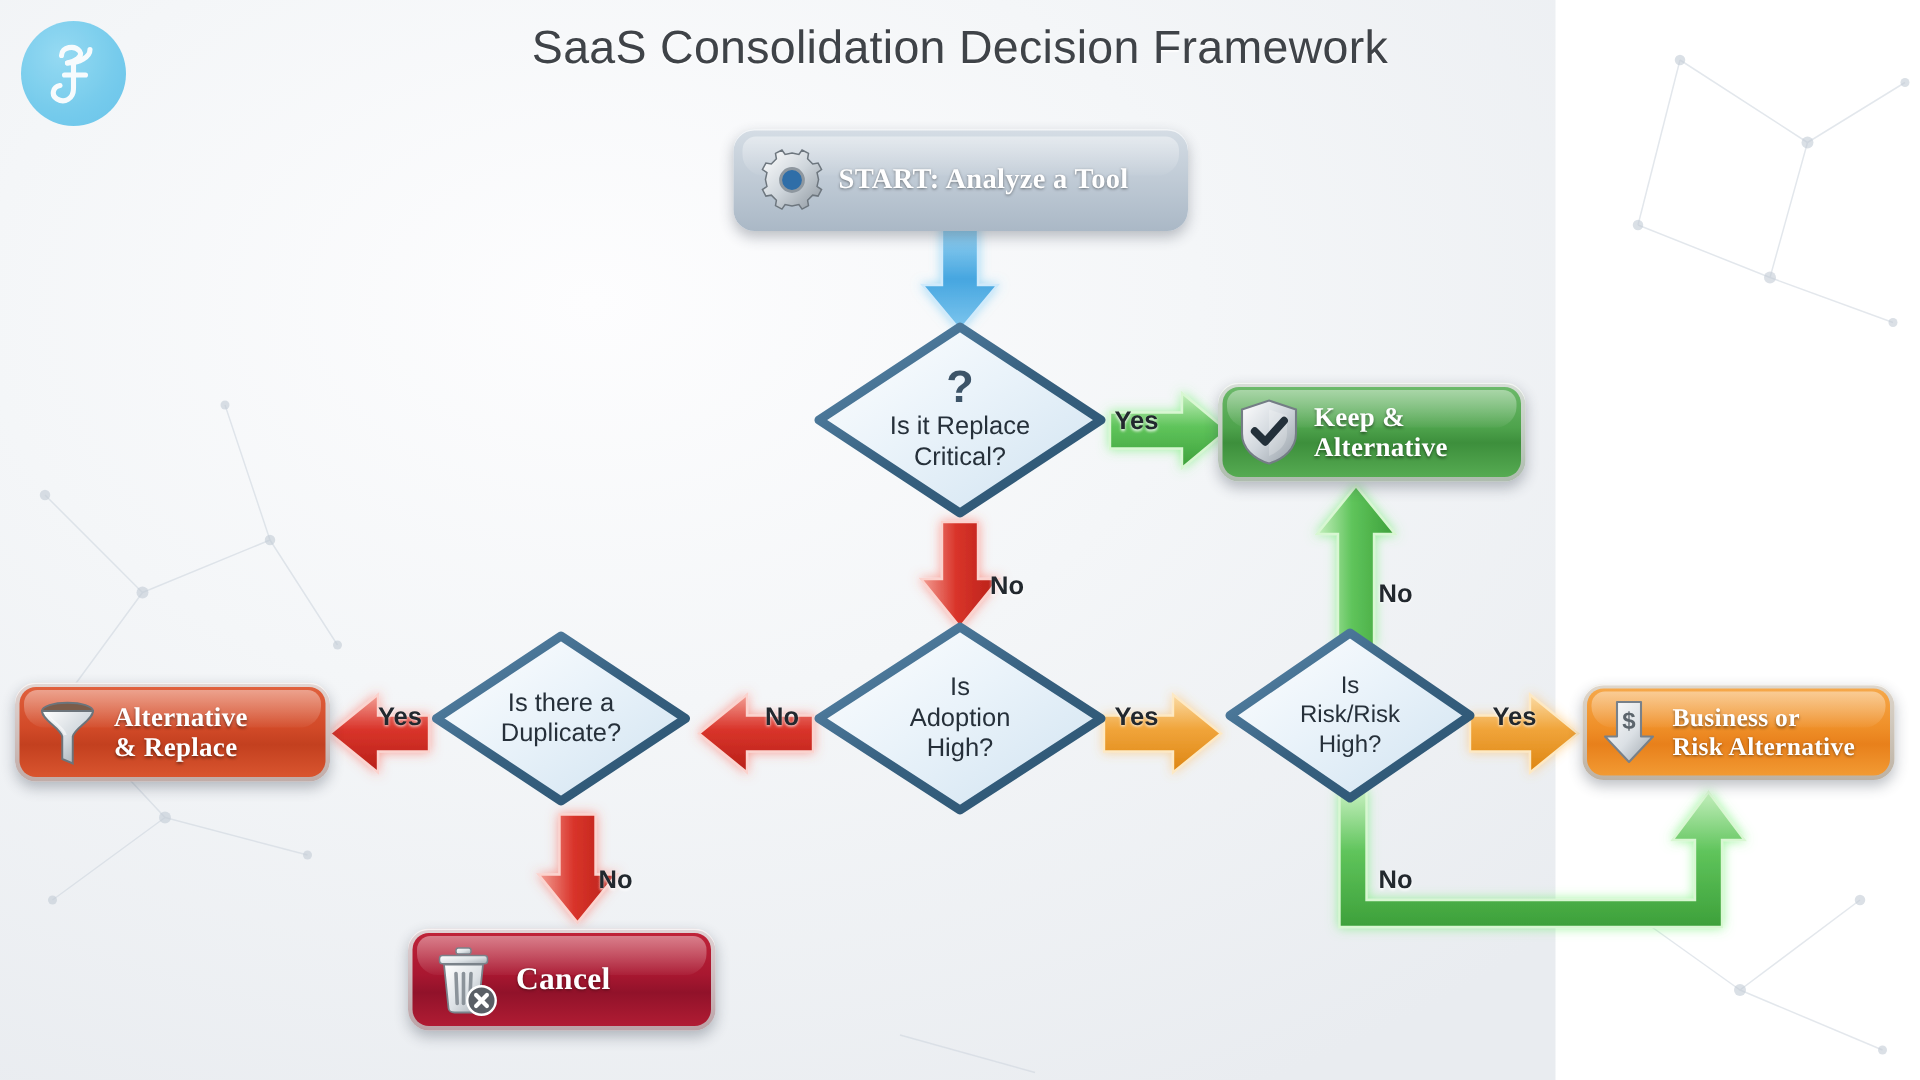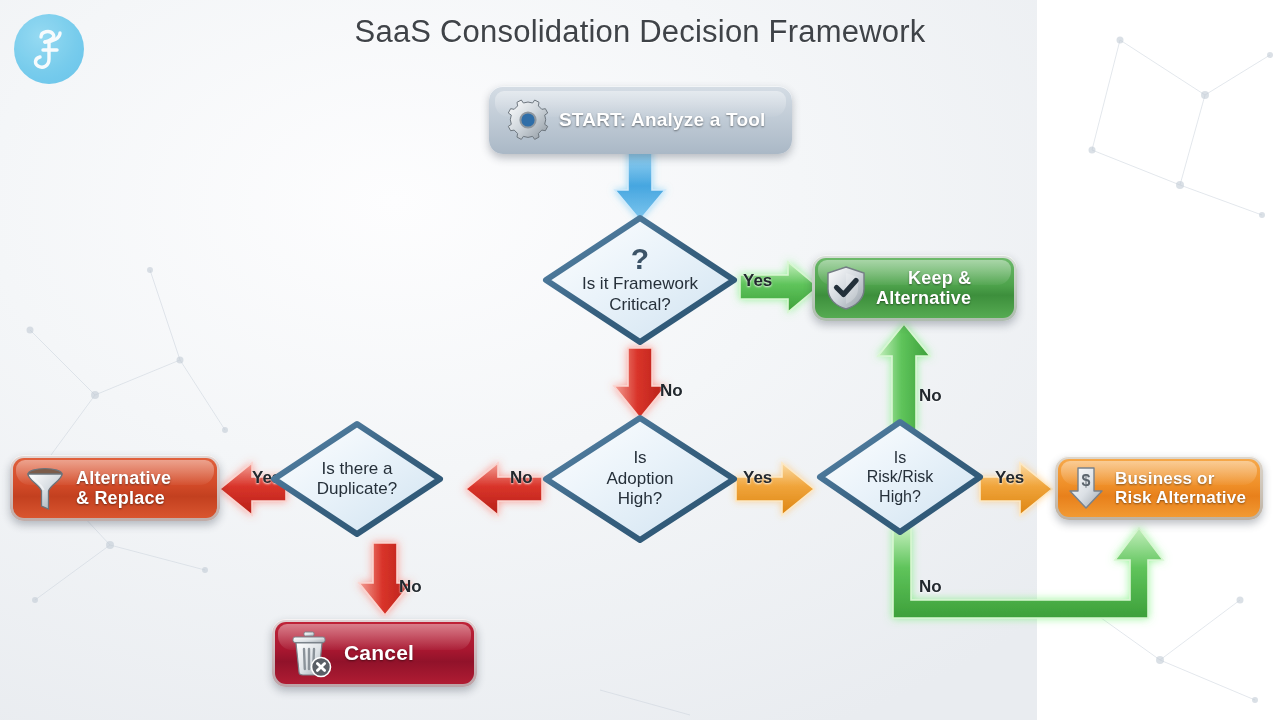--- a/index.html
+++ b/index.html
@@ -56,20 +56,21 @@
     content:""; position:absolute; left:3px; right:3px; top:2px; height:42%;
     border-radius: 9px 9px 14px 14px;
     background: linear-gradient(180deg, rgba(255,255,255,.42), rgba(255,255,255,.04));
     pointer-events:none;
   }
   .pill-label {
     position: relative;
     color: #fff; font-weight: 700; line-height: 1.12;
     text-shadow: 0 1px 2px rgba(0,0,0,.45);
     letter-spacing: .2px;
+    font-family: Liberation Serif, serif;
   }
   .pill-icon { position: relative; flex: 0 0 auto; display:block; }
 
   
   .v-blue   { background: linear-gradient(180deg,#d5dde5,#aab8c6); }
   .v-blue   .pill-inner { background: linear-gradient(180deg,#3f7fb5 0%, #2f6ea8 42%, #1d5party 42%, #1b5c95 60%, #2a79b4 100%); }
   .v-green  { background: linear-gradient(180deg,#d7ded7,#aebcae); }
   .v-green  .pill-inner { background: linear-gradient(180deg,#6cb96a 0%, #4ea34c 45%, #3d8f3c 62%, #56ab52 100%); }
   .v-orange { background: linear-gradient(180deg,#ded7cd,#bdb2a4); }
   .v-orange .pill-inner { background: linear-gradient(180deg,#f6a84a 0%, #ef8f28 45%, #e8801b 64%, #f29a33 100%); }
@@ -324,27 +325,27 @@
         <linearGradient id="dstk1" x1="0" y1="0" x2="1" y2="1">
           <stop offset="0" stop-color="#5d8cb0"></stop>
             <stop offset=".5" stop-color="#37607f"></stop>
             <stop offset="1" stop-color="#2c5573"></stop>
         </linearGradient>
       </defs>
       <path d="M100 6 L194 68 L100 130 L6 68 Z" fill="url(#dfill1)" stroke="url(#dstk1)" stroke-width="6" stroke-linejoin="round"></path>
     </svg>
     <div class="dlabel">
       <div class="dq">?</div>
-      <div>Is it Framework</div>
+      <div>Is it Replace</div>
       <div>Critical?</div>
     </div>
   </div>
 
   <div class="node pill v-green" style="left:812px; top:255px; width:205px; height:66px;">
-    <div class="pill-inner" style="padding:6px 10px;text-align:right;">
+    <div class="pill-inner" style="padding:6px 10px;">
       <svg class="pill-icon" width="42" height="46" viewBox="0 0 42 46">
         <defs>
           <linearGradient id="shG" x1="0" y1="0" x2="1" y2="1">
             <stop offset="0" stop-color="#ffffff"></stop>
               <stop offset=".5" stop-color="#d2d8de"></stop>
               <stop offset="1" stop-color="#949da5"></stop>
           </linearGradient>
         </defs>
         <path d="M21 2 L39 8 V24 C39 34, 31 41, 21 44 C11 41, 3 34, 3 24 V8 Z" fill="url(#shG)" stroke="#747d85" stroke-width="1.4"></path>
         <path d="M21 8 L33 12 V24 C33 31, 28 36, 21 39 Z" fill="#ffffff" opacity=".22"></path>
@@ -361,21 +362,21 @@
     <svg viewBox="0 0 200 134">
       <path d="M100 6 L194 67 L100 128 L6 67 Z" fill="url(#dfill1)" stroke="url(#dstk1)" stroke-width="6" stroke-linejoin="round"></path>
     </svg>
     <div class="dlabel">
       <div>Is</div>
       <div>Adoption</div>
       <div>High?</div>
     </div>
   </div>
 
-  <div class="diamond" style="left:268px; top:418px; width:178px; height:122px;">
+  <div class="diamond" style="left:285px; top:418px; width:178px; height:122px;">
     <svg viewBox="0 0 178 122">
       <path d="M89 6 L172 61 L89 116 L6 61 Z" fill="url(#dfill1)" stroke="url(#dstk1)" stroke-width="6" stroke-linejoin="round"></path>
     </svg>
     <div class="dlabel">
       <div>Is there a</div>
       <div>Duplicate?</div>
     </div>
   </div>
 
   <div class="diamond" style="left:815px; top:417px; width:170px; height:120px;">

